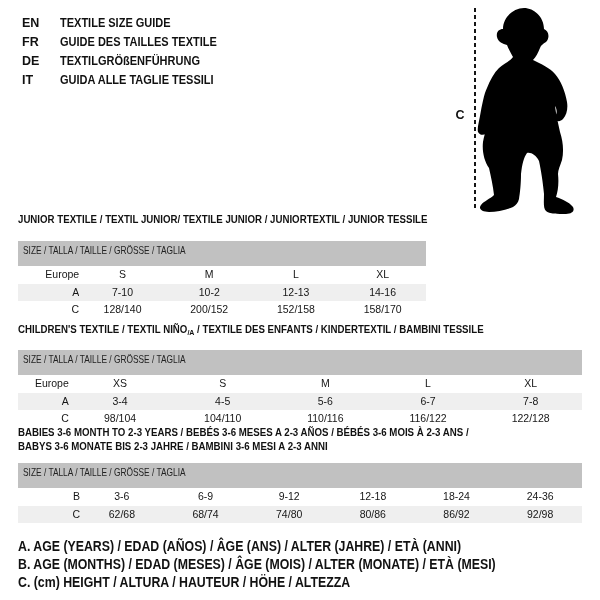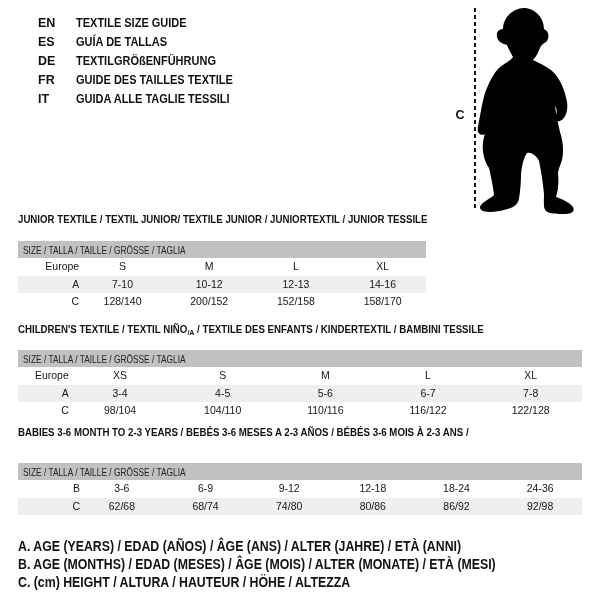--- a/index.html
+++ b/index.html
@@ -8,39 +8,39 @@
     font-family:"Liberation Sans", sans-serif;
     color:#111111;
     -webkit-font-smoothing:antialiased;
   }
   .page{position:relative;width:600px;height:600px;background:#fff;overflow:hidden;}
 
   
   .lang-block{position:absolute;left:22px;top:14px;}
   .lang-row{display:flex;align-items:baseline;height:19px;line-height:19px;
             font-weight:bold;font-size:12.5px;}
-  .lang-code{width:38px;flex:0 0 38px;margin-left:16px;}
+  .lang-code{width:38px;flex:0 0 38px;}
   .cond{display:inline-block;transform:scaleX(0.88);transform-origin:0 50%;white-space:nowrap;}
   .cond75{display:inline-block;transform:scaleX(0.76);transform-origin:0 50%;white-space:nowrap;}
 
   
   .figure-svg{position:absolute;left:470px;top:2px;width:130px;height:215px;}
   .dash-line{position:absolute;left:474px;top:8px;width:2px;height:202px;
     background:repeating-linear-gradient(to bottom,#151515 0 4px,transparent 4px 7px);}
   .measure-label{position:absolute;left:450px;top:108px;width:20px;text-align:center;
     font-weight:bold;font-size:12.5px;}
 
   
   .t-title{position:absolute;left:18px;font-weight:bold;font-size:11px;line-height:13.5px;white-space:nowrap;}
   .t-title .sub{font-size:8px;vertical-align:-2px;}
 
   
   table.size{position:absolute;left:18px;border-collapse:collapse;table-layout:fixed;
     font-size:10.5px;color:#161616;}
-  table.size th{background:#c1c1c1;height:17px;text-align:left;padding:0 0 0 5px;
+  table.size th{background:#c1c1c1;height:17px;text-align:left;padding:0 0 8px 5px;
     font-weight:normal;font-size:11px;color:#222;}
   table.size td{height:17.5px;padding:0;text-align:center;line-height:17.5px;
     overflow:hidden;white-space:nowrap;}
   table.size td:first-child{text-align:right;padding-left:5px;}
   table.size tbody tr:nth-child(even) td{background:#efefef;}
   .w-t1{width:408px;}
   .w-full{width:564px;}
 
   
   .notes{position:absolute;left:18px;top:537px;font-weight:bold;font-size:14px;}
@@ -50,30 +50,26 @@
 <body>
 
 <div class="page">
 
   <div class="lang-block">
     <div class="lang-row">
       <span class="lang-code">EN</span>
       <span class="cond">TEXTILE SIZE GUIDE</span>
     </div>
     <div class="lang-row">
-      <span class="lang-code">ES</span>
-      <span class="cond">GUÍA DE TALLAS</span>
+      <span class="lang-code">FR</span>
+      <span class="cond">GUIDE DES TAILLES TEXTILE</span>
     </div>
     <div class="lang-row">
       <span class="lang-code">DE</span>
       <span class="cond">TEXTILGRÖßENFÜHRUNG</span>
-    </div>
-    <div class="lang-row">
-      <span class="lang-code">FR</span>
-      <span class="cond">GUIDE DES TAILLES TEXTILE</span>
     </div>
     <div class="lang-row">
       <span class="lang-code">IT</span>
       <span class="cond">GUIDA ALLE TAGLIE TESSILI</span>
     </div>
   </div>
 
   <div class="dash-line"></div>
   <div class="measure-label">C</div>
   <svg class="figure-svg" viewBox="0 0 130 215" xmlns="http://www.w3.org/2000/svg" aria-hidden="true">
@@ -141,21 +137,21 @@
       <tr>
         <td>Europe</td>
         <td>S</td>
         <td>M</td>
         <td>L</td>
         <td>XL</td>
       </tr>
       <tr>
         <td>A</td>
         <td>7-10</td>
-        <td>10-12</td>
+        <td>10-2</td>
         <td>12-13</td>
         <td>14-16</td>
       </tr>
       <tr>
         <td>C</td>
         <td>128/140</td>
         <td>200/152</td>
         <td>152/158</td>
         <td>158/170</td>
       </tr>
@@ -202,20 +198,21 @@
         <td>104/110</td>
         <td>110/116</td>
         <td>116/122</td>
         <td>122/128</td>
       </tr>
     </tbody>
   </table>
 
   <div class="t-title" style="top:426px">
     <div><span class="cond">BABIES 3-6 MONTH TO 2-3 YEARS / BEBÉS 3-6 MESES A 2-3 AÑOS / BÉBÉS 3-6 MOIS À 2-3 ANS /</span></div>
+    <div><span class="cond">BABYS 3-6 MONATE BIS 2-3 JAHRE / BAMBINI 3-6 MESI A 2-3 ANNI</span></div>
   </div>
   <table class="size w-full" style="top:463px">
     <colgroup>
         <col style="width:11%">
         <col style="width:14.83%">
         <col style="width:14.83%">
         <col style="width:14.83%">
         <col style="width:14.83%">
         <col style="width:14.83%">
         <col style="width:14.83%">

